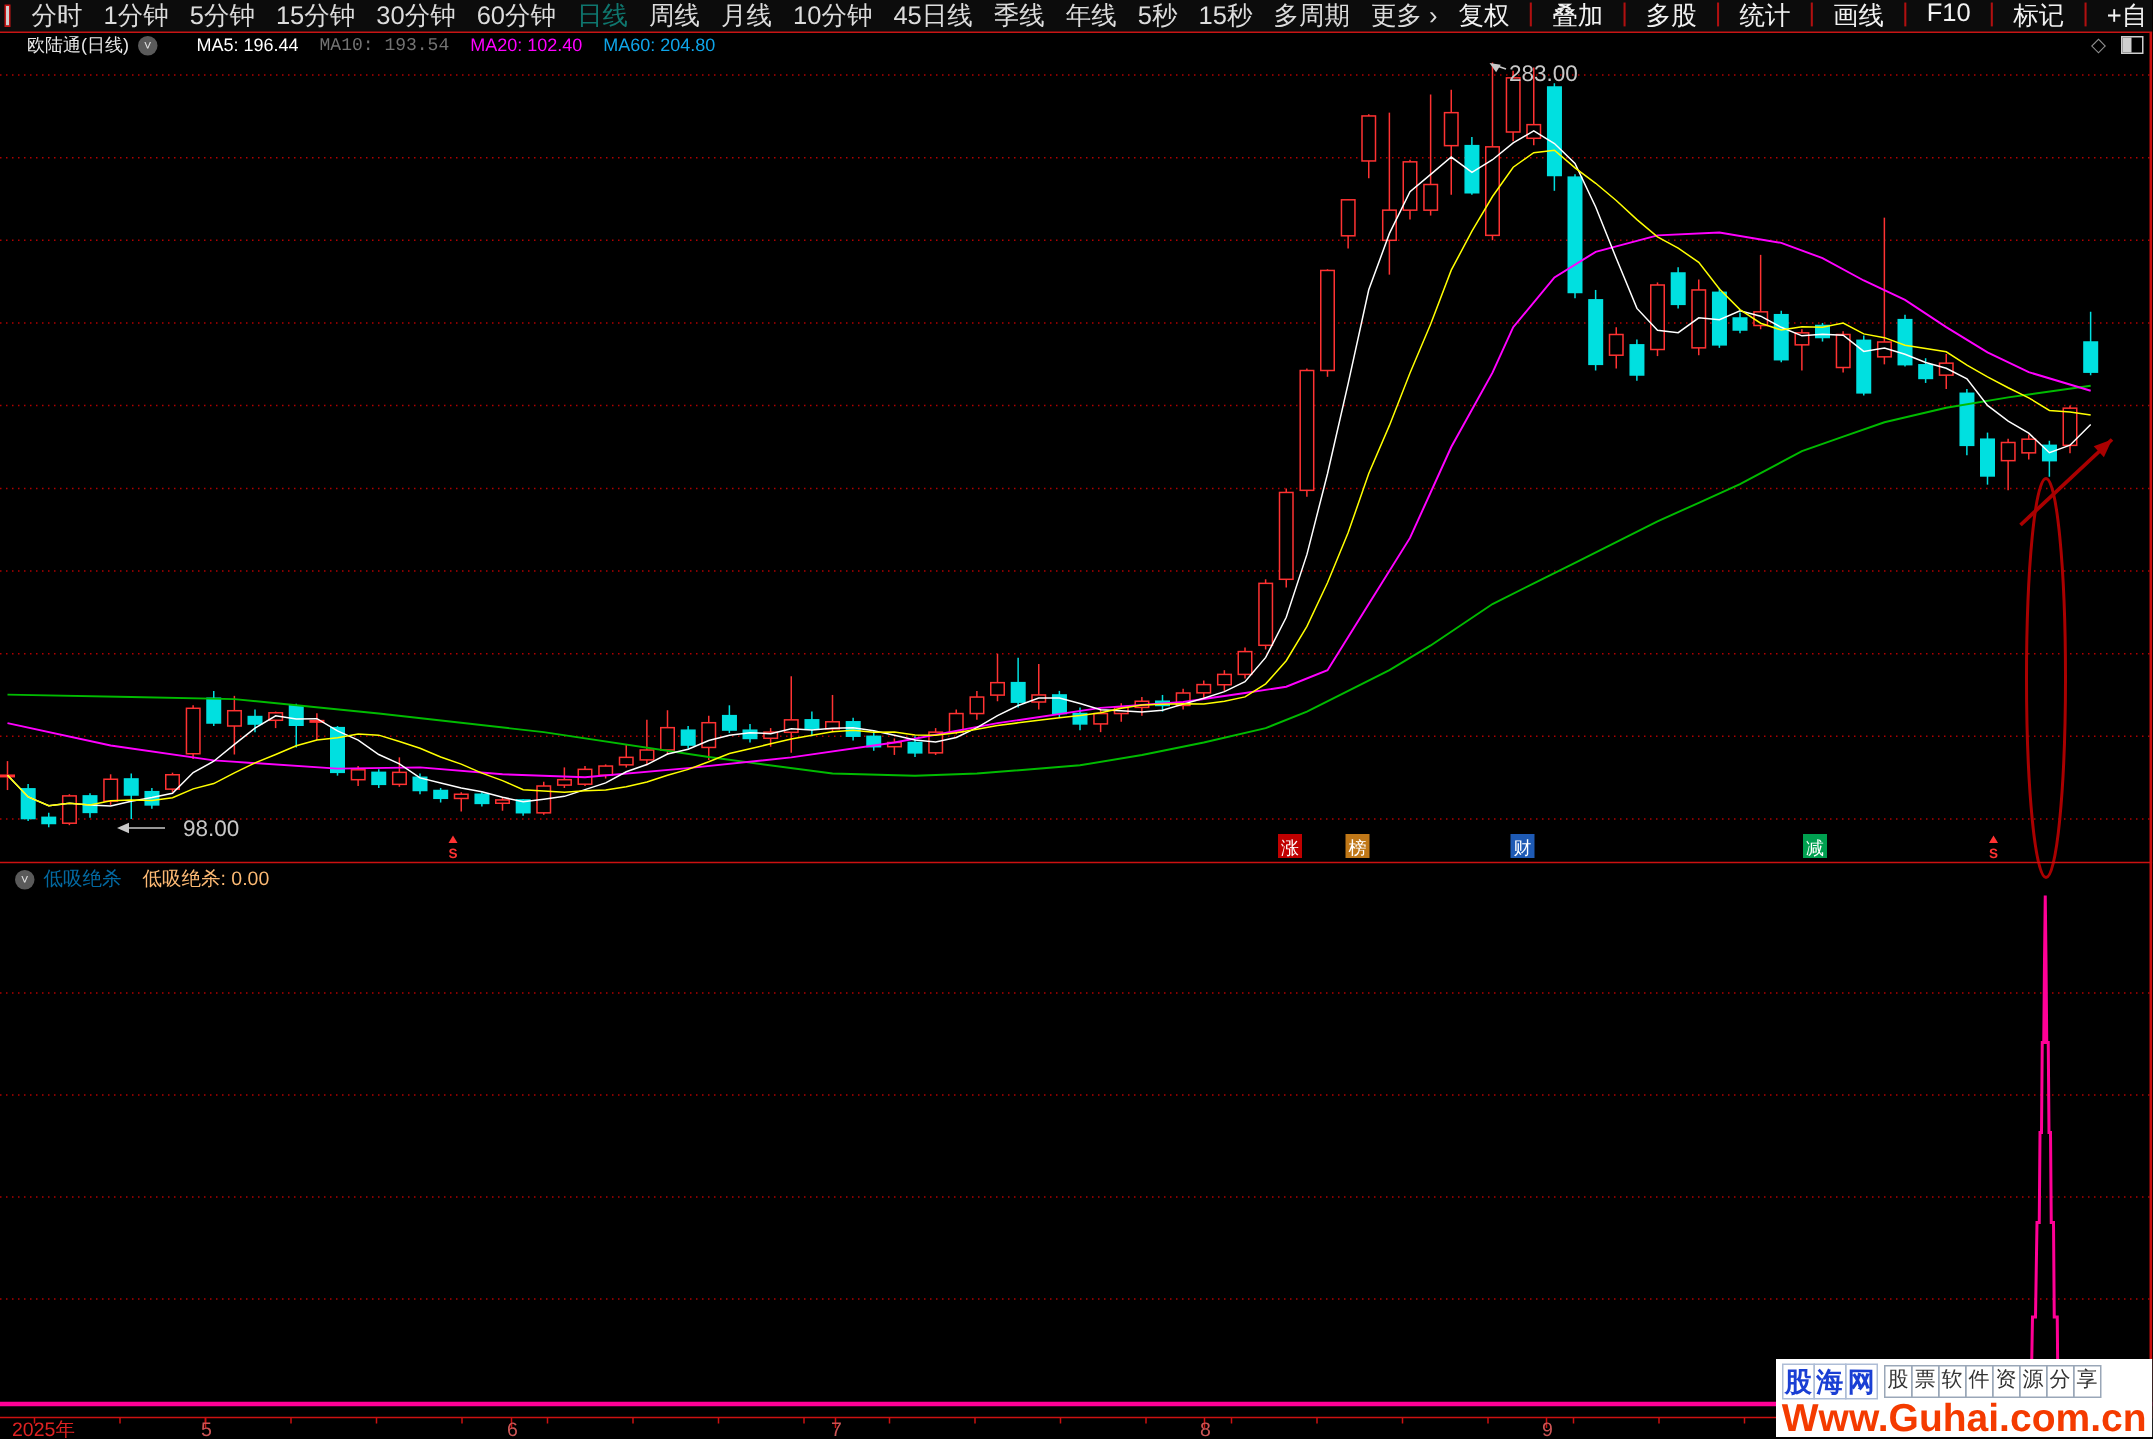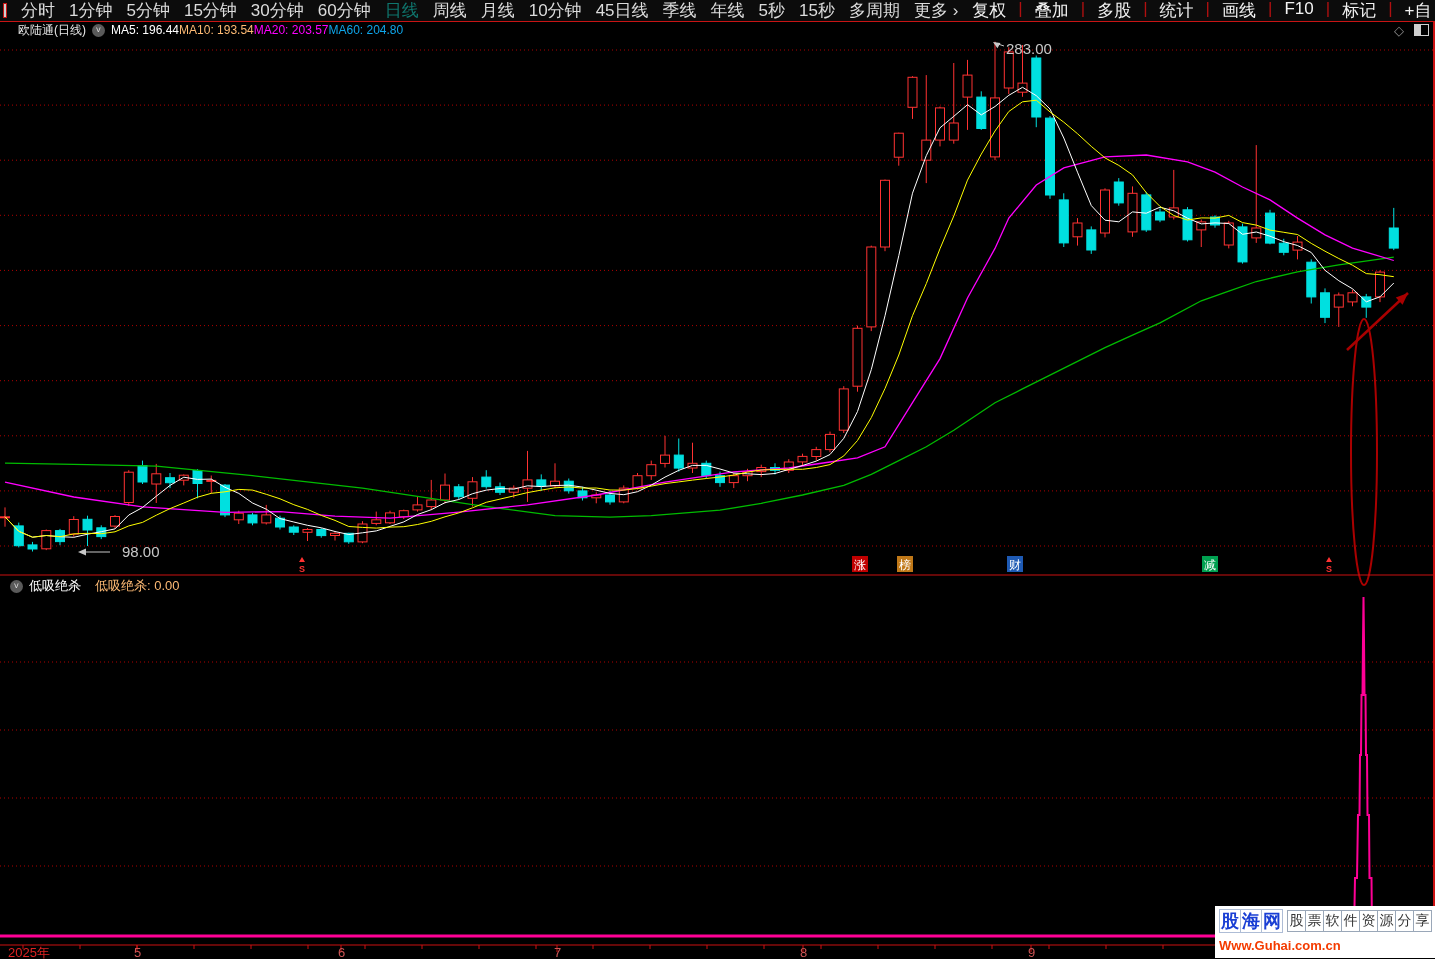--- a/index.html
+++ b/index.html
@@ -14,38 +14,38 @@
   .menu{display:flex;align-items:center;}
   .menu-item{padding:0 7px;cursor:default;}
   .menu-item.active{color:#0f766e;}
   .tb-right{margin-left:auto;display:flex;align-items:flex-start;color:#f2f2f2;}
   .tb-sep{color:#b01010;padding:0 5px;}
   .titlebar{position:absolute;top:22px;left:0;right:0;height:16px;z-index:5;display:flex;
             align-items:center;font-size:12px;color:#e8e8e8;background:transparent;}
   .symbol{margin-left:18px;}
   .circle-chevron{display:inline-block;width:13px;height:13px;border-radius:50%;background:#5a5a5a;
                   color:#e0e0e0;font-size:9px;line-height:12px;text-align:center;margin:0 6px;}
-  .ma-labels{display:flex;}
+  .ma-labels{display:flex;gap:14px;margin-left:20px;}
   .tr-icons{margin-left:auto;display:flex;align-items:center;gap:10px;margin-right:6px;}
   .diamond{color:#909090;font-size:13px;}
   .splitbox{display:inline-block;width:13px;height:10px;border:1px solid #cfcfcf;position:relative;}
   .splitbox span{position:absolute;left:0;top:0;bottom:0;width:6px;background:#cfcfcf;}
   .ind-header{position:absolute;top:577px;left:4px;z-index:4;display:flex;align-items:center;
               font-size:13px;}
-  .ind-name{color:#ffffff;margin-right:14px;}
+  .ind-name{color:#0369a1;margin-right:14px;}
   .ind-value{color:#fdba74;}
   .watermark{position:absolute;right:0;bottom:1px;z-index:6;background:#fff;padding:2px 4px 1px 4px;}
   .wm-row1{display:flex;align-items:center;height:26px;}
   .wm-brand{display:flex;}
   .wm-brand .wm-cell{color:#1a3fd4;font-weight:bold;font-size:18px;width:20px;height:22px;
                      line-height:22px;text-align:center;border:1px solid #aebdd6;margin-right:-1px;}
   .wm-phrase{display:flex;margin-left:5px;}
   .wm-phrase .wm-cell{color:#333;font-size:14px;width:17px;height:20px;line-height:20px;text-align:center;
                       border:1px solid #9aa7b8;margin-right:-1px;font-family:"Liberation Serif","DejaVu Serif",serif;}
-  .wm-url{color:#f43b00;font-weight:bold;font-size:13px;letter-spacing:0px;line-height:23px;text-align:left;}
+  .wm-url{color:#f43b00;font-weight:bold;font-size:26px;letter-spacing:0px;line-height:23px;text-align:left;}
 </style>
 </head>
 <body>
 
 <div class="app">
   <svg id="chart" width="1435" height="959">
       <g>
         <line x1="0" x2="1433" y1="50.0" y2="50.0" stroke="#b00000" stroke-width="1" stroke-dasharray="1 3"></line>
         <line x1="0" x2="1433" y1="105.1" y2="105.1" stroke="#b00000" stroke-width="1" stroke-dasharray="1 3"></line>
         <line x1="0" x2="1433" y1="160.2" y2="160.2" stroke="#b00000" stroke-width="1" stroke-dasharray="1 3"></line>
@@ -381,22 +381,22 @@
         <span class="tb-sep">|</span>
         <span class="menu-item">+自</span>
       </nav>
   </div>
 
   <div class="titlebar">
     <span class="symbol">欧陆通(日线)</span>
     <span class="circle-chevron">˅</span>
     <span class="ma-labels" id="ma-labels">
         <span style="color: rgb(255, 255, 255);">MA5: 196.44</span>
-        <span style="color: #fdba74;">MA10: 193.54</span>
-        <span style="color: rgb(255, 0, 255);">MA20: 203.57</span>
+        <span style="color: #737373; font-family: Liberation Mono, monospace;">MA10: 193.54</span>
+        <span style="color: rgb(255, 0, 255);">MA20: 102.40</span>
         <span style="color: #0ea5e9;">MA60: 204.80</span>
       </span>
     <span class="tr-icons">
       <span class="diamond">◇</span>
       <span class="splitbox">
           <span></span>
         </span>
     </span>
   </div>
 

